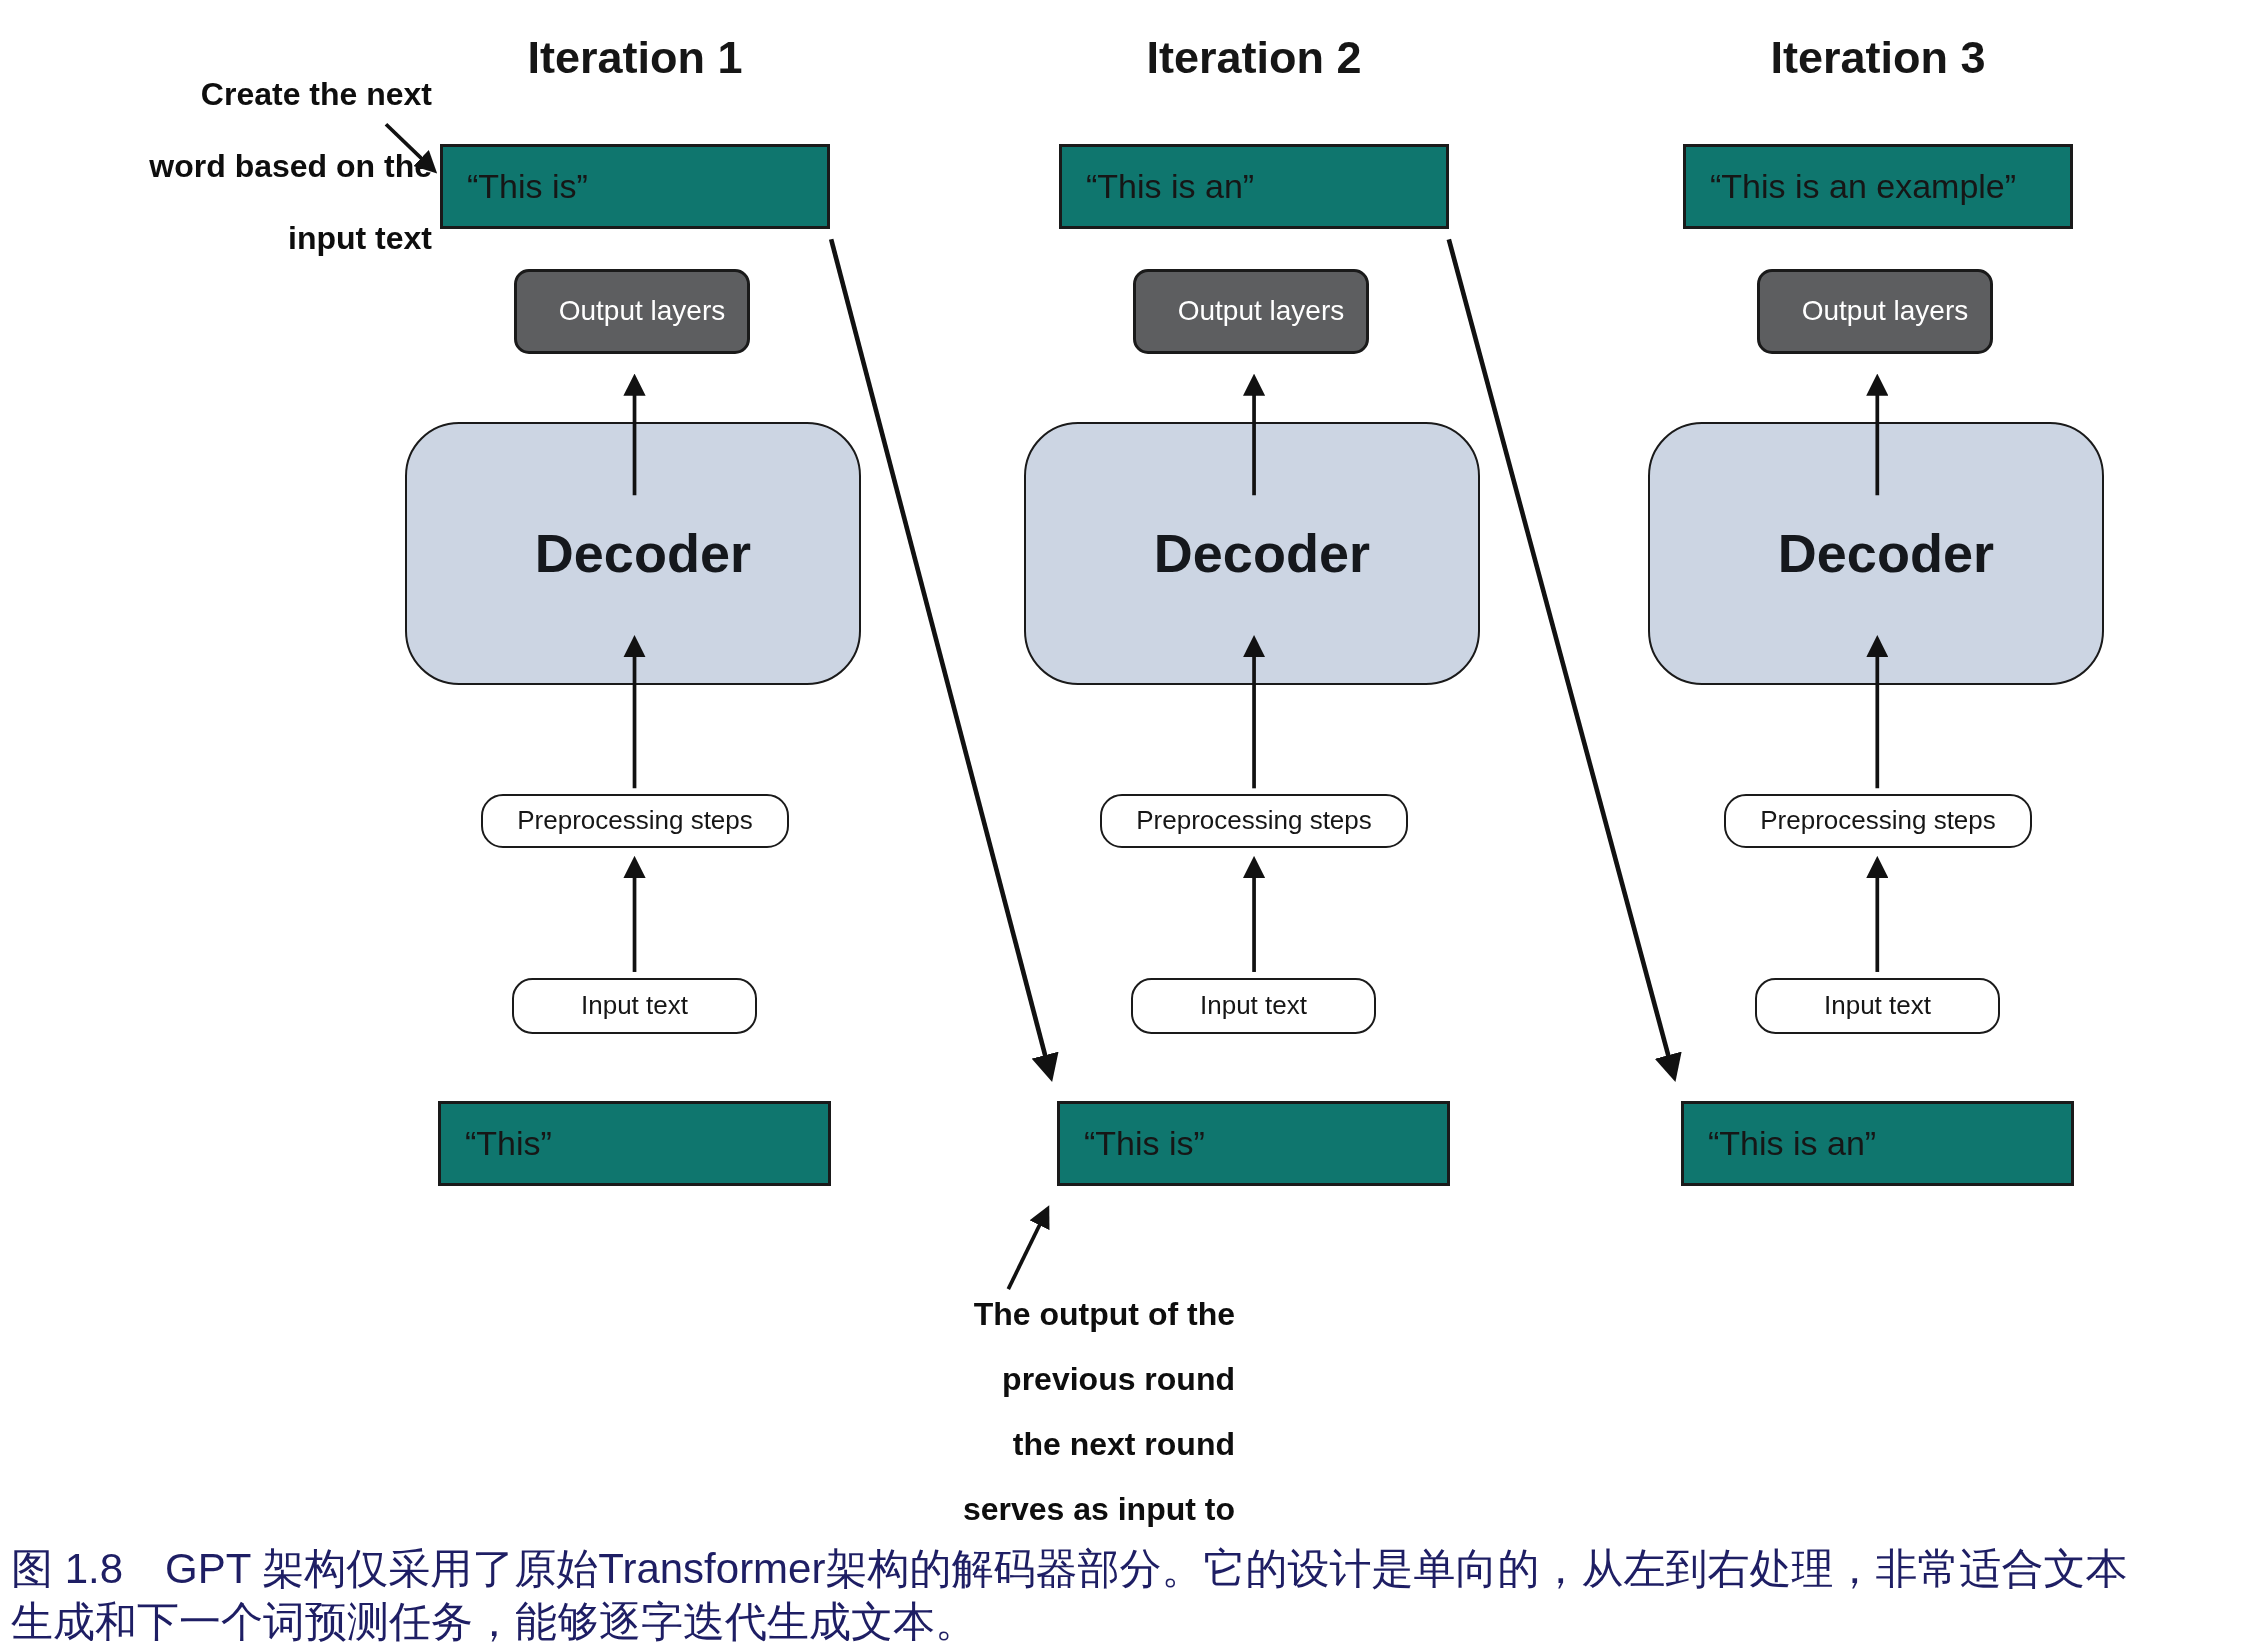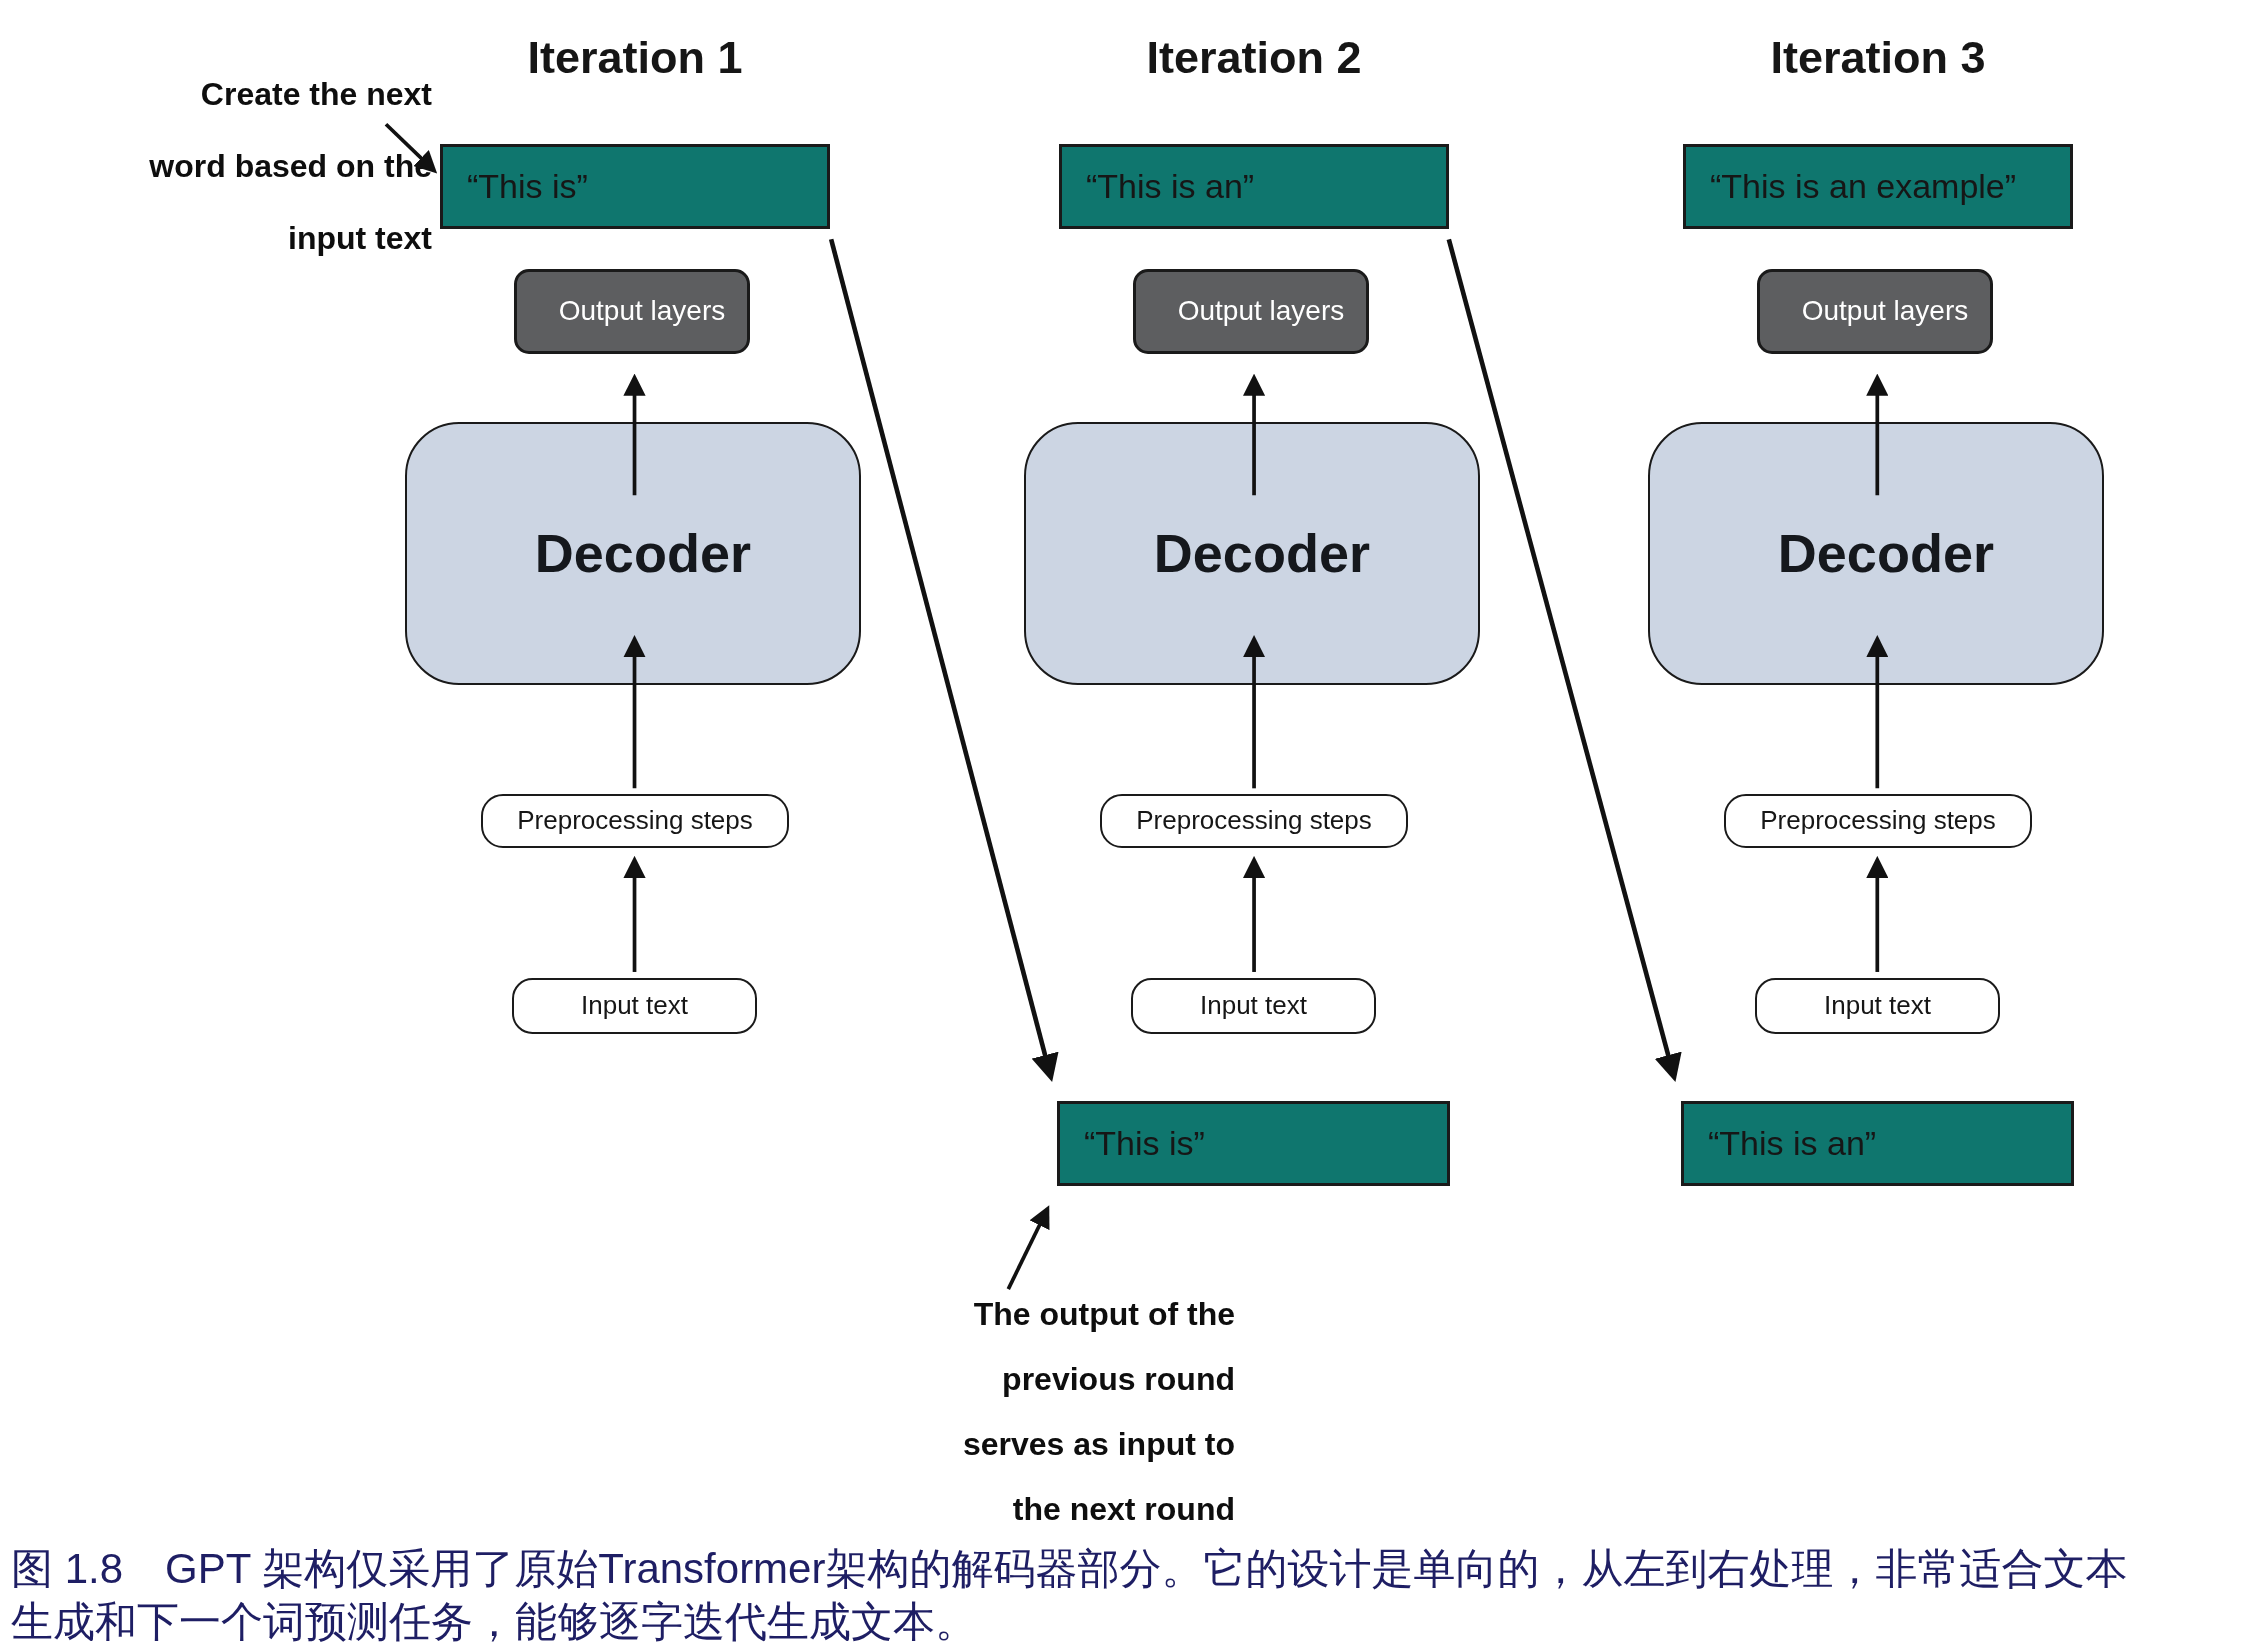--- a/index.html
+++ b/index.html
@@ -159,20 +159,21 @@
     <div>input text</div>
   </div>
 
   <section class="col" id="col-1">
     <h2 class="it-title">Iteration 1</h2>
     <div class="text-box top-box">“This is”</div>
     <div class="output-layers">Output layers</div>
     <div class="decoder-box">Decoder</div>
     <div class="prep-box">Preprocessing steps</div>
     <div class="input-box">Input text</div>
+    <div class="text-box bottom-box">“This”</div>
   </section>
 
   <section class="col" id="col-2">
     <h2 class="it-title">Iteration 2</h2>
     <div class="text-box top-box">“This is an”</div>
     <div class="output-layers">Output layers</div>
     <div class="decoder-box">Decoder</div>
     <div class="prep-box">Preprocessing steps</div>
     <div class="input-box">Input text</div>
     <div class="text-box bottom-box">“This is”</div>
@@ -184,22 +185,22 @@
     <div class="output-layers">Output layers</div>
     <div class="decoder-box">Decoder</div>
     <div class="prep-box">Preprocessing steps</div>
     <div class="input-box">Input text</div>
     <div class="text-box bottom-box">“This is an”</div>
   </section>
 
   <div id="annotation-bottom" class="annotation">
     <div>The output of the</div>
     <div>previous round</div>
+    <div>the next round</div>
     <div>serves as input to</div>
-    <div>the next round</div>
   </div>
 
   <svg id="arrows" viewBox="0 0 2430 1778" xmlns="http://www.w3.org/2000/svg">
     <defs>
       <marker id="ah" viewBox="0 0 10 10" refX="7" refY="5" markerWidth="6" markerHeight="6" orient="auto" markerUnits="strokeWidth">
         <path d="M0,0 L10,5 L0,10 Z" fill="#111111"></path>
       </marker>
     </defs>
 
     <line x1="684" y1="534" x2="684" y2="410" stroke="#111" stroke-width="4" marker-end="url(#ah)"></line>

